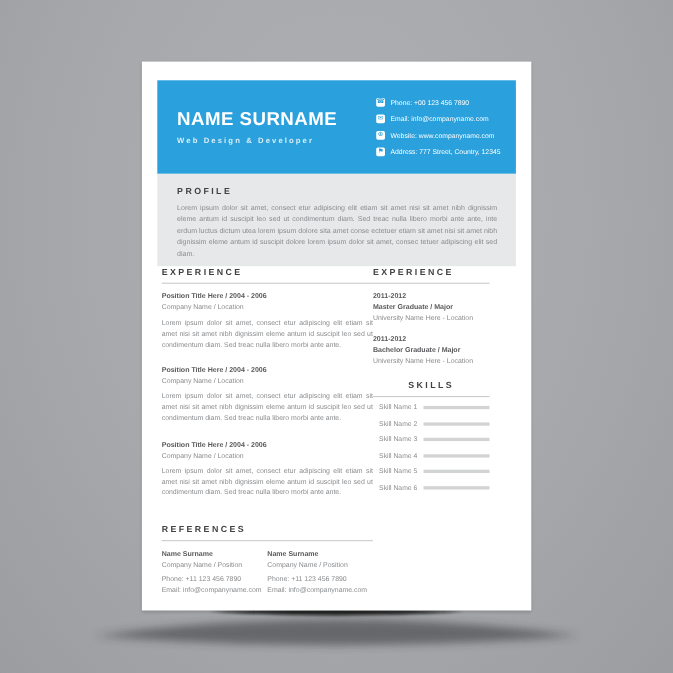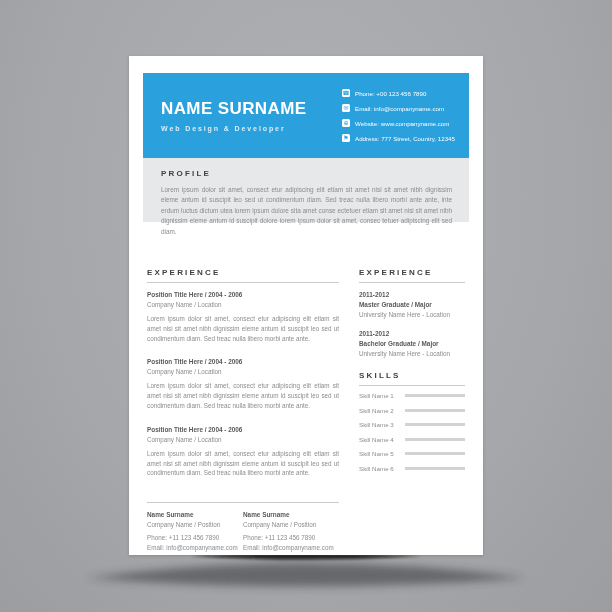--- a/index.html
+++ b/index.html
@@ -27,27 +27,27 @@
   .hd-name { font-size:17px; font-weight:bold; color:#ffffff; letter-spacing:0.4px; }
   .hd-role { font-size:7px; font-weight:bold; color:rgba(255,255,255,0.82); letter-spacing:1.9px; margin-top:6px; }
   .contacts { display:flex; flex-direction:column; gap:7px; }
   .c-row { display:flex; align-items:center; gap:5px; color:#ffffff; font-size:6.2px; white-space:nowrap; }
   .c-ic {
     flex:0 0 8px; width:8px; height:8px; background:#ffffff; color:#2AA0DC;
     border-radius:1.5px; font-size:6px; line-height:8px; text-align:center; overflow:hidden;
   }
   
   .profile {
-    position:absolute; left:14px; top:102px; width:326px; height:64px;
+    position:absolute; left:14px; top:102px; width:326px; height:84px;
     background:#E7E8E9; box-sizing:border-box; padding:11px 17px 0 18px;
   }
   .sec-h { font-size:8px; font-weight:bold; letter-spacing:2.2px; color:#414042; }
   .profile p { margin:7px 0 0; font-size:6.4px; line-height:10.4px; color:#8A8C8F; text-align:justify; }
   
-  .cols { position:absolute; left:18px; top:212px; width:318px; display:flex; gap:20px; }
+  .cols { position:absolute; left:18px; top:187px; width:318px; display:flex; }
   .col-l { width:192px; }
   .col-r { width:106px; }
   .rule { border:none; border-top:1px solid #C9CBCC; margin:5px 0 0; }
   
   .xp { margin-top:8px; }
   .xp + .xp { margin-top:15px; }
   .b-title { font-size:6.4px; font-weight:bold; color:#58595B; }
   .g-sub { font-size:6.3px; color:#8A8C8F; margin-top:3px; }
   .xp-text { font-size:6.3px; color:#8A8C8F; line-height:9.8px; margin-top:6px; text-align:justify; }
   
@@ -55,21 +55,21 @@
   .ref-row { display:flex; margin-top:8px; }
   .ref { width:50%; }
   .ref-meta { margin-top:6px; }
   .g-line { font-size:6.3px; color:#8A8C8F; margin-top:3px; }
   
   .edu { margin-top:8px; }
   .edu + .edu { margin-top:12px; }
   .b-line { font-size:6.4px; font-weight:bold; color:#58595B; margin-top:3px; }
   .b-line:first-child { margin-top:0; }
   
-  .sec-skills { margin-top:14px; }
+  .sec-skills { margin-top:14px;text-align:center; }
   .sk-row { display:flex; align-items:center; height:10px; margin-top:4.6px; }
   .sk-row:first-of-type { margin-top:8px; }
   .sk-label { width:46px; font-size:6.2px; color:#8A8C8F; flex:0 0 46px; }
   .sk-track { flex:1; height:3px; background:#D2D3D5; }
   .sk-fill { height:3px; background:#2AA0DC; width:0; }
   .sec-awards { margin-top:12px; }
 </style>
 </head>
 <body>
 
@@ -139,20 +139,21 @@
             <div class="xp-text">Lorem ipsum dolor sit amet, consect etur adipiscing elit etiam sit amet nisi sit amet nibh dignissim eleme antum id suscipit leo sed ut condimentum diam. Sed treac nulla libero morbi ante ante.</div>
           </div>
           <div class="xp">
             <div class="b-title">Position Title Here / 2004 - 2006</div>
             <div class="g-sub">Company Name / Location</div>
             <div class="xp-text">Lorem ipsum dolor sit amet, consect etur adipiscing elit etiam sit amet nisi sit amet nibh dignissim eleme antum id suscipit leo sed ut condimentum diam. Sed treac nulla libero morbi ante ante.</div>
           </div>
         </div>
 
         <div class="sec-refs">
+          <div class="sec-h">REFERENCES</div>
           <hr class="rule">
           <div class="ref-row">
             <div class="ref">
               <div class="b-title">Name Surname</div>
               <div class="g-line">Company Name / Position</div>
               <div class="ref-meta">
                 <div class="g-line">Phone: +11 123 456 7890</div>
                 <div class="g-line">Email: info@companyname.com</div>
               </div>
             </div>

